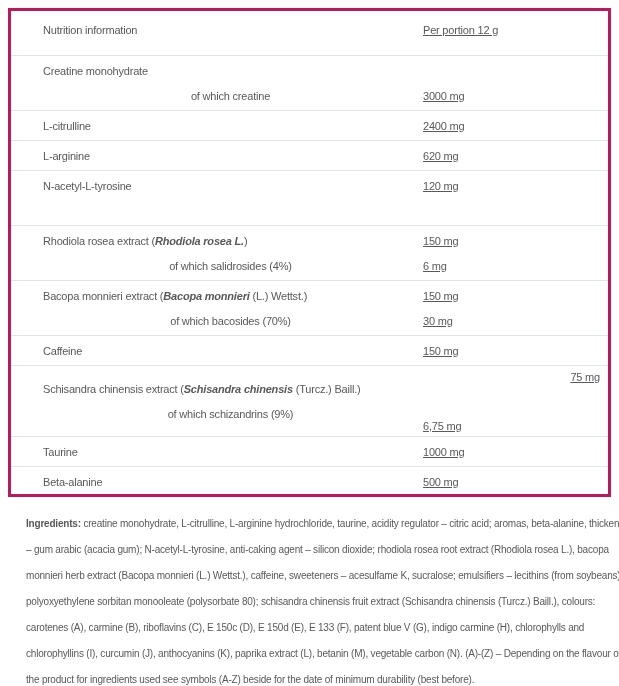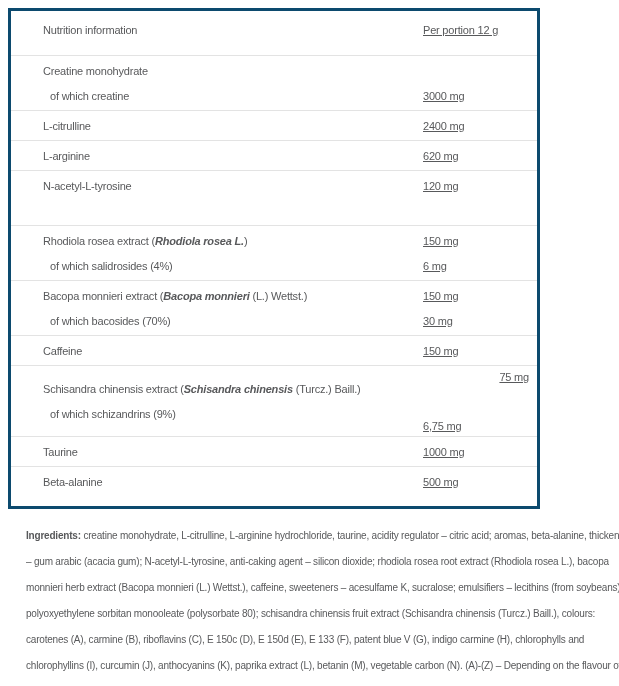--- a/index.html
+++ b/index.html
@@ -8,46 +8,46 @@
     width: 619px; height: 686px;
     background: #ffffff;
     font-family: "Liberation Sans", sans-serif;
     color: #58595b;
     overflow: hidden;
   }
   .page { padding: 8px 8px 0 8px; }
 
   
   .nutrition-table {
-    width: 532px;
-    border: 3px solid #0c4a6e;
+    width: 603px;
+    border: 3px solid #be185d;
     background: #ffffff;
   }
   .table-header {
     display: flex;
     align-items: center;
     height: 44px;
     padding-bottom: 6px;
     font-size: 11px;
     letter-spacing: -0.2px;
   }
   .cell-label {
     width: 412px;
     flex-shrink: 0;
     padding-left: 32px;
     padding-right: 12px;
   }
-  .row-line.indent .cell-label { padding-left: 39px; }
+  .row-line.indent .cell-label { padding-left: 39px; text-align: center; }
   .cell-value { flex: 1; padding-right: 8px; text-decoration: underline; }
 
   .row-group {
     border-top: 1px solid #e3e3e3;
     padding: 2px 0;
   }
-  .row-group:last-child { padding-bottom: 12px; }
+  .row-group:last-child { padding-bottom: 0; }
   .row-line {
     display: flex;
     align-items: center;
     min-height: 25px;
     font-size: 11px;
     letter-spacing: -0.2px;
   }
   .species { font-weight: bold; font-style: italic; }
 
   

